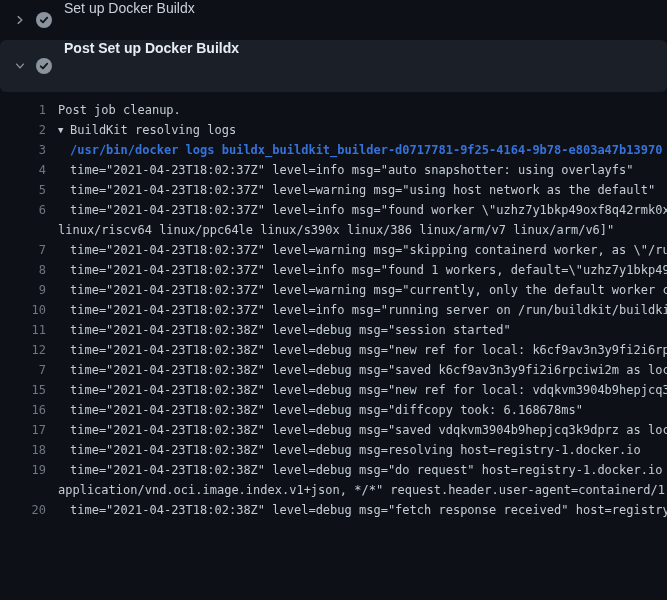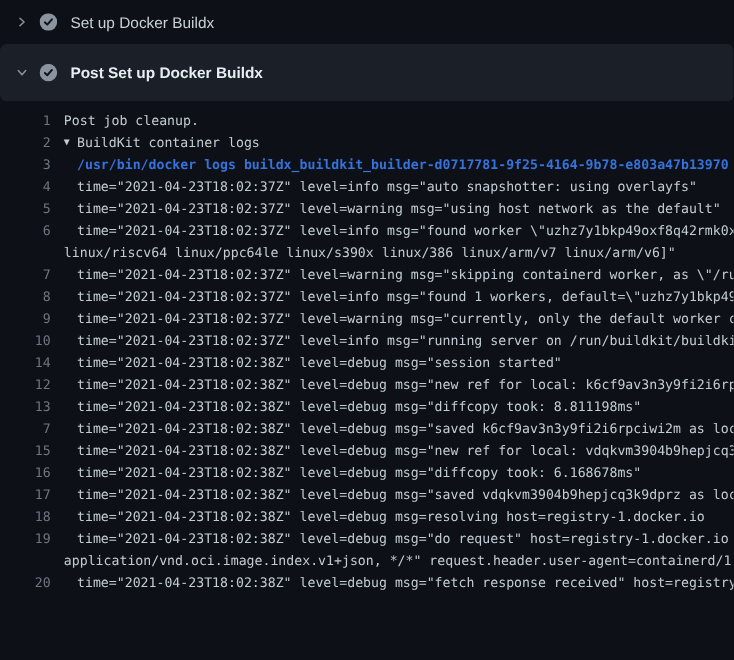--- a/index.html
+++ b/index.html
@@ -14,21 +14,21 @@
     --check-stroke:#10151c;
   }
   html,body{margin:0;padding:0;background:var(--page-bg);}
   .viewport{
     position:relative;width:667px;height:600px;overflow:hidden;
     background:var(--page-bg);
     font-family:"Liberation Sans", sans-serif;
   }
   
   .section-row{
-    height:40px;display:flex;align-items:center;cursor:pointer;
+    height:40px;display:flex;cursor:pointer;
   }
   .section-row.expanded{
     height:52px;background:var(--header-bg);border-radius:6px;
   }
   .chev{width:16px;margin-left:12px;display:flex;align-items:center;justify-content:center;color:var(--icon-gray);flex:none;}
   .chev svg{display:block;}
   .chev svg.down{transform:rotate(90deg);}
   .check{margin-left:8px;display:flex;align-items:center;flex:none;}
   .section-label{margin-left:12px;font-size:14px;color:var(--title-color);}
   .section-row.expanded .section-label{color:var(--title-active-color);font-weight:600;}
@@ -86,21 +86,21 @@
     <span class="ln">1</span>
     <span class="txt">
       
       <span class="t">Post job cleanup.</span>
     </span>
   </div>
       <div class="log-row group">
     <span class="ln">2</span>
     <span class="txt">
       <span class="caret">▼</span>
-      <span class="t">BuildKit container logs</span>
+      <span class="t">BuildKit resolving logs</span>
     </span>
   </div>
       <div class="log-row indent1 command">
     <span class="ln">3</span>
     <span class="txt">
       
       <span class="t">/usr/bin/docker logs buildx_buildkit_builder-d0717781-9f25-4164-9b78-e803a47b13970</span>
     </span>
   </div>
       <div class="log-row indent1">
@@ -153,38 +153,31 @@
     </span>
   </div>
       <div class="log-row indent1">
     <span class="ln">10</span>
     <span class="txt">
       
       <span class="t">time="2021-04-23T18:02:37Z" level=info msg="running server on /run/buildkit/buildkit</span>
     </span>
   </div>
       <div class="log-row indent1">
-    <span class="ln">14</span>
+    <span class="ln">11</span>
     <span class="txt">
       
       <span class="t">time="2021-04-23T18:02:38Z" level=debug msg="session started"</span>
     </span>
   </div>
       <div class="log-row indent1">
     <span class="ln">12</span>
     <span class="txt">
       
       <span class="t">time="2021-04-23T18:02:38Z" level=debug msg="new ref for local: k6cf9av3n3y9fi2i6rpc</span>
-    </span>
-  </div>
-      <div class="log-row indent1">
-    <span class="ln">13</span>
-    <span class="txt">
-      
-      <span class="t">time="2021-04-23T18:02:38Z" level=debug msg="diffcopy took: 8.811198ms"</span>
     </span>
   </div>
       <div class="log-row indent1">
     <span class="ln">7</span>
     <span class="txt">
       
       <span class="t">time="2021-04-23T18:02:38Z" level=debug msg="saved k6cf9av3n3y9fi2i6rpciwi2m as loca</span>
     </span>
   </div>
       <div class="log-row indent1">

